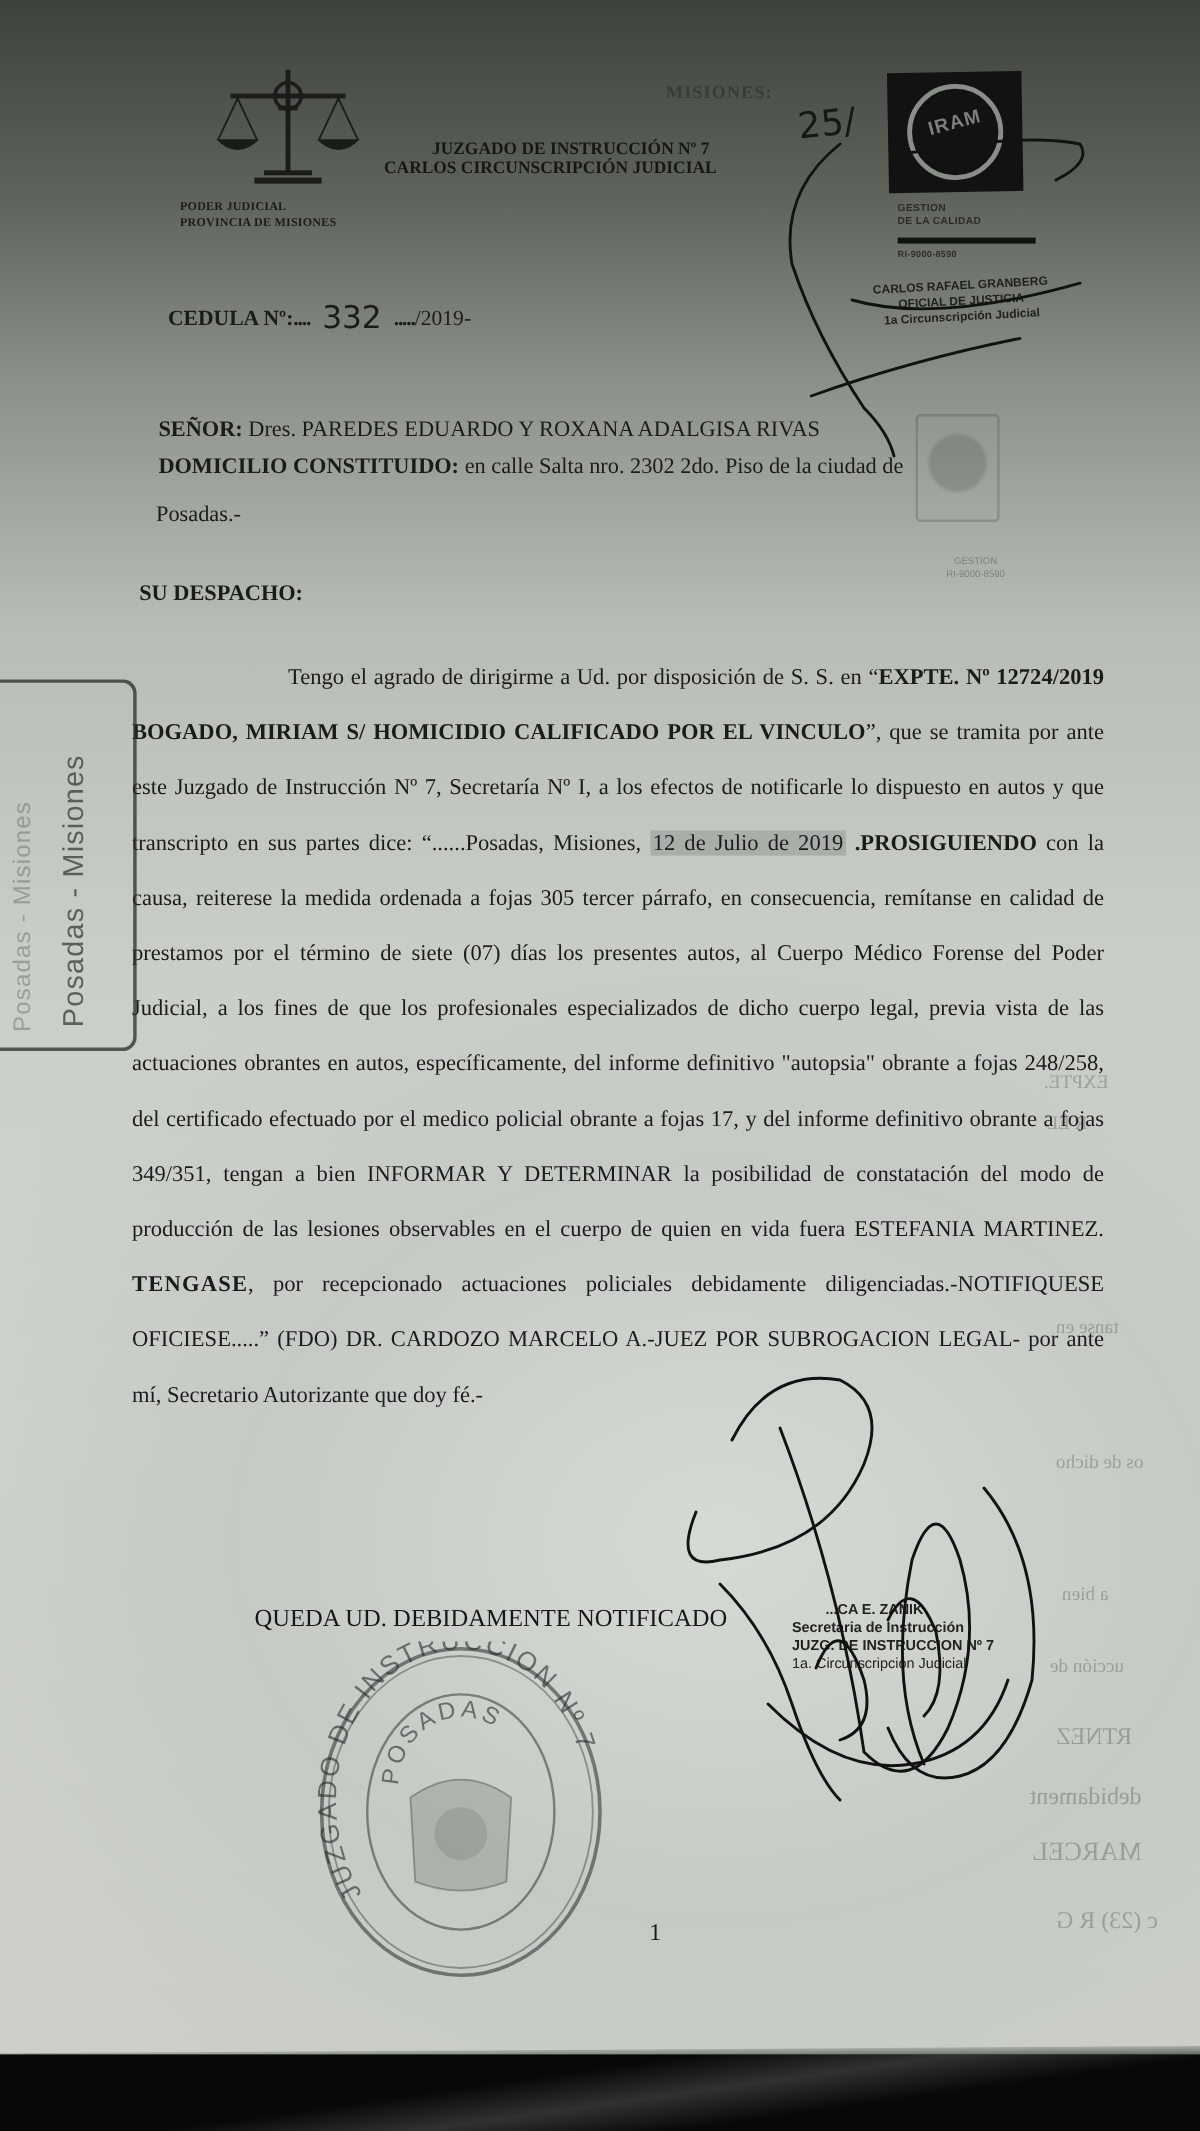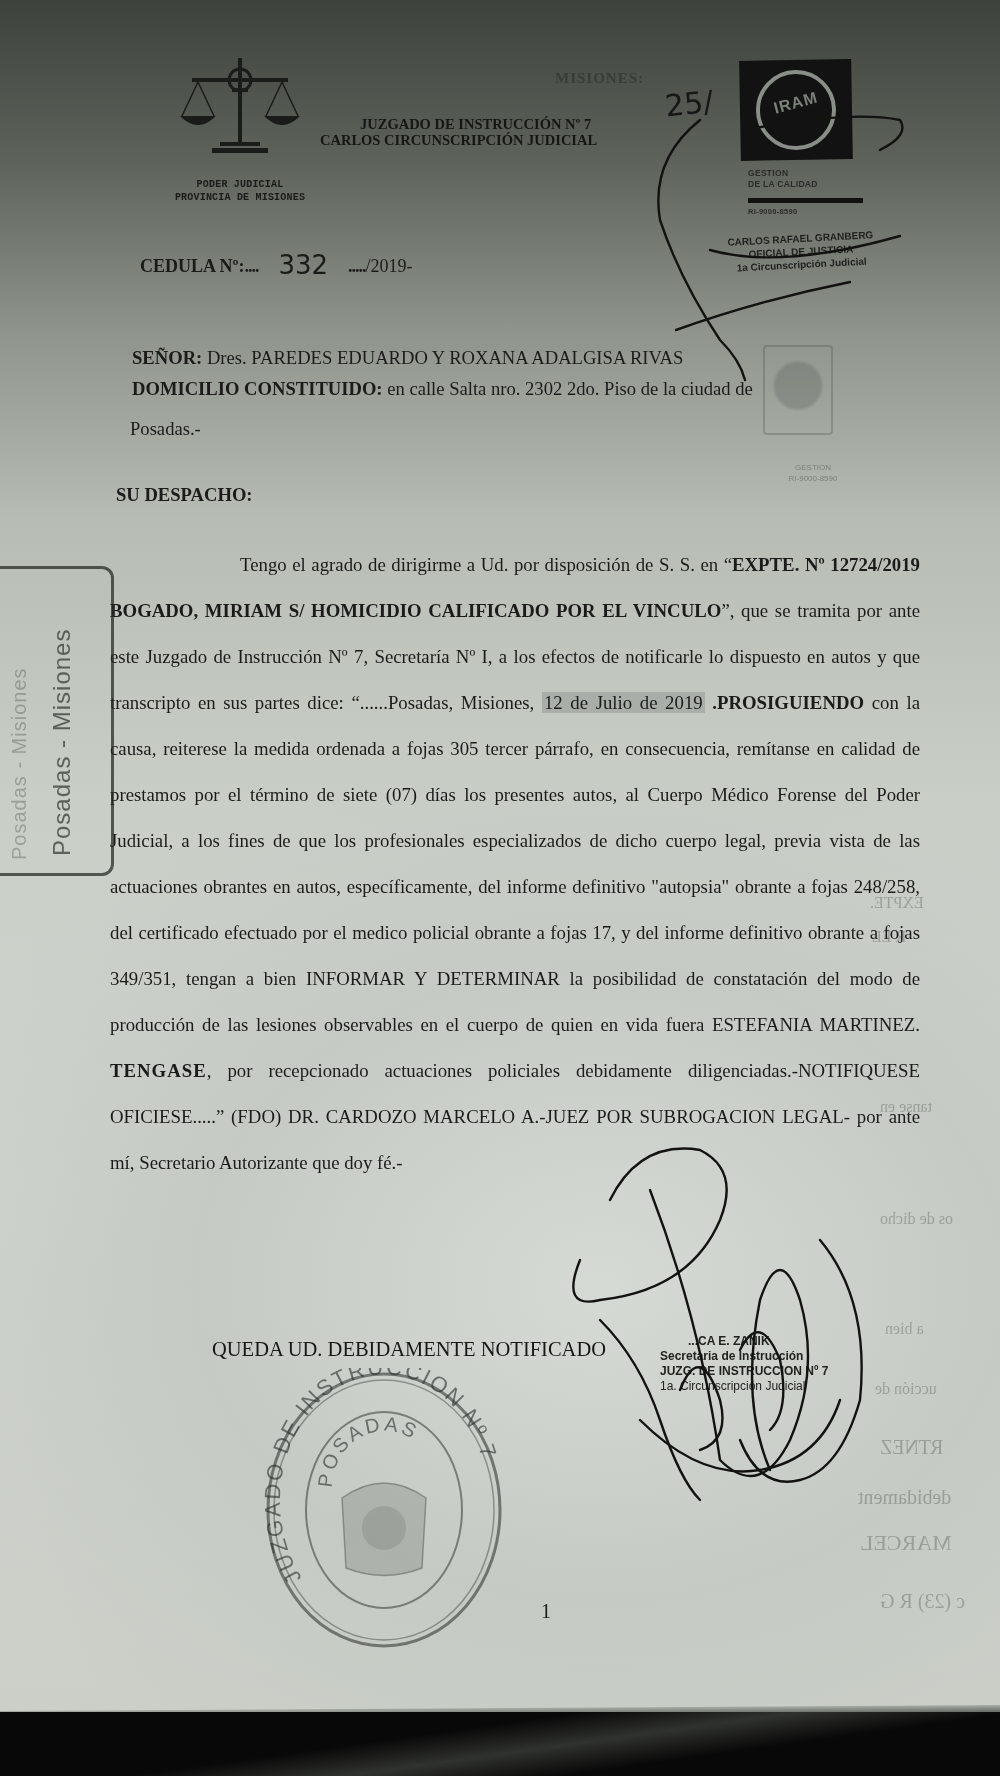--- a/index.html
+++ b/index.html
@@ -22,22 +22,22 @@
     position: absolute; left: 0; top: 1712px; width: 1000px; height: 64px;
     background:
       linear-gradient(172deg, rgba(0,0,0,0) 40%, rgba(90,92,88,0.5) 55%, rgba(0,0,0,0) 70%),
       #070807;
   }
 
   
   .logo { position: absolute; left: 150px; top: 58px; width: 180px; height: 138px; }
   .logo svg { position: absolute; left: 28px; top: 0; }
   .logo-caption {
-    position: absolute; left: 0; top: 120px; width: 180px; text-align: center;
-    font-family: Liberation Mono, monospace; font-size: 10px; font-weight: bold;
+    position: absolute; left: 0; top: 108px; width: 180px; 
+    font-family: Liberation Serif, serif; font-size: 10px; font-weight: bold;
     color: #1a1c19; line-height: 13px; letter-spacing: 0.2px;
   }
 
   .court-head {
     position: absolute; left: 320px; top: 116px; width: 430px; 
     font-weight: bold; font-size: 14.5px; line-height: 16px; color: #151714;
   }
   .court-head .l1 { display: block; padding-left: 40px; }
 
   .oficiado {
@@ -77,21 +77,21 @@
     font-family: "Liberation Sans", "DejaVu Sans", sans-serif; font-size: 10px; font-weight: bold;
     line-height: 13px; color: #1f201e; transform: rotate(-3deg);
   }
 
   
   .line { position: absolute; left: 0; white-space: nowrap; font-size: 18.6px; color: #1b1c1a; }
   .b { font-weight: bold; }
   .u { text-underline-offset: 3px; text-decoration-thickness: 1.5px; }
 
   .cedula { left: 140px; top: 248px; font-size: 18px; }
-  .cedula .num { font-family: "DejaVu Sans", sans-serif; font-size: 26px; font-weight: normal; position: relative; top: 2px; margin: 0 20px; }
+  .cedula .num { font-family: "DejaVu Sans", sans-serif; font-size: 26px; font-weight: normal; position: relative; top: 2px; margin: 0 10px; }
   .dots { letter-spacing: -1px; }
 
   .senor { left: 132px; top: 314px; margin-top: 33px; }
   .domicilio { left: 132px; top: 378px; }
   .posadas { left: 130px; top: 418px; }
   .despacho { left: 116px; top: 484px; }
 
   .p { position: absolute; left: 110px; width: 810px; font-size: 18.8px; line-height: 46px; color: #1b1c1a; text-align: justify; }
   .highlight { background: rgba(120,128,124,0.35); padding: 0 2px; }
 

